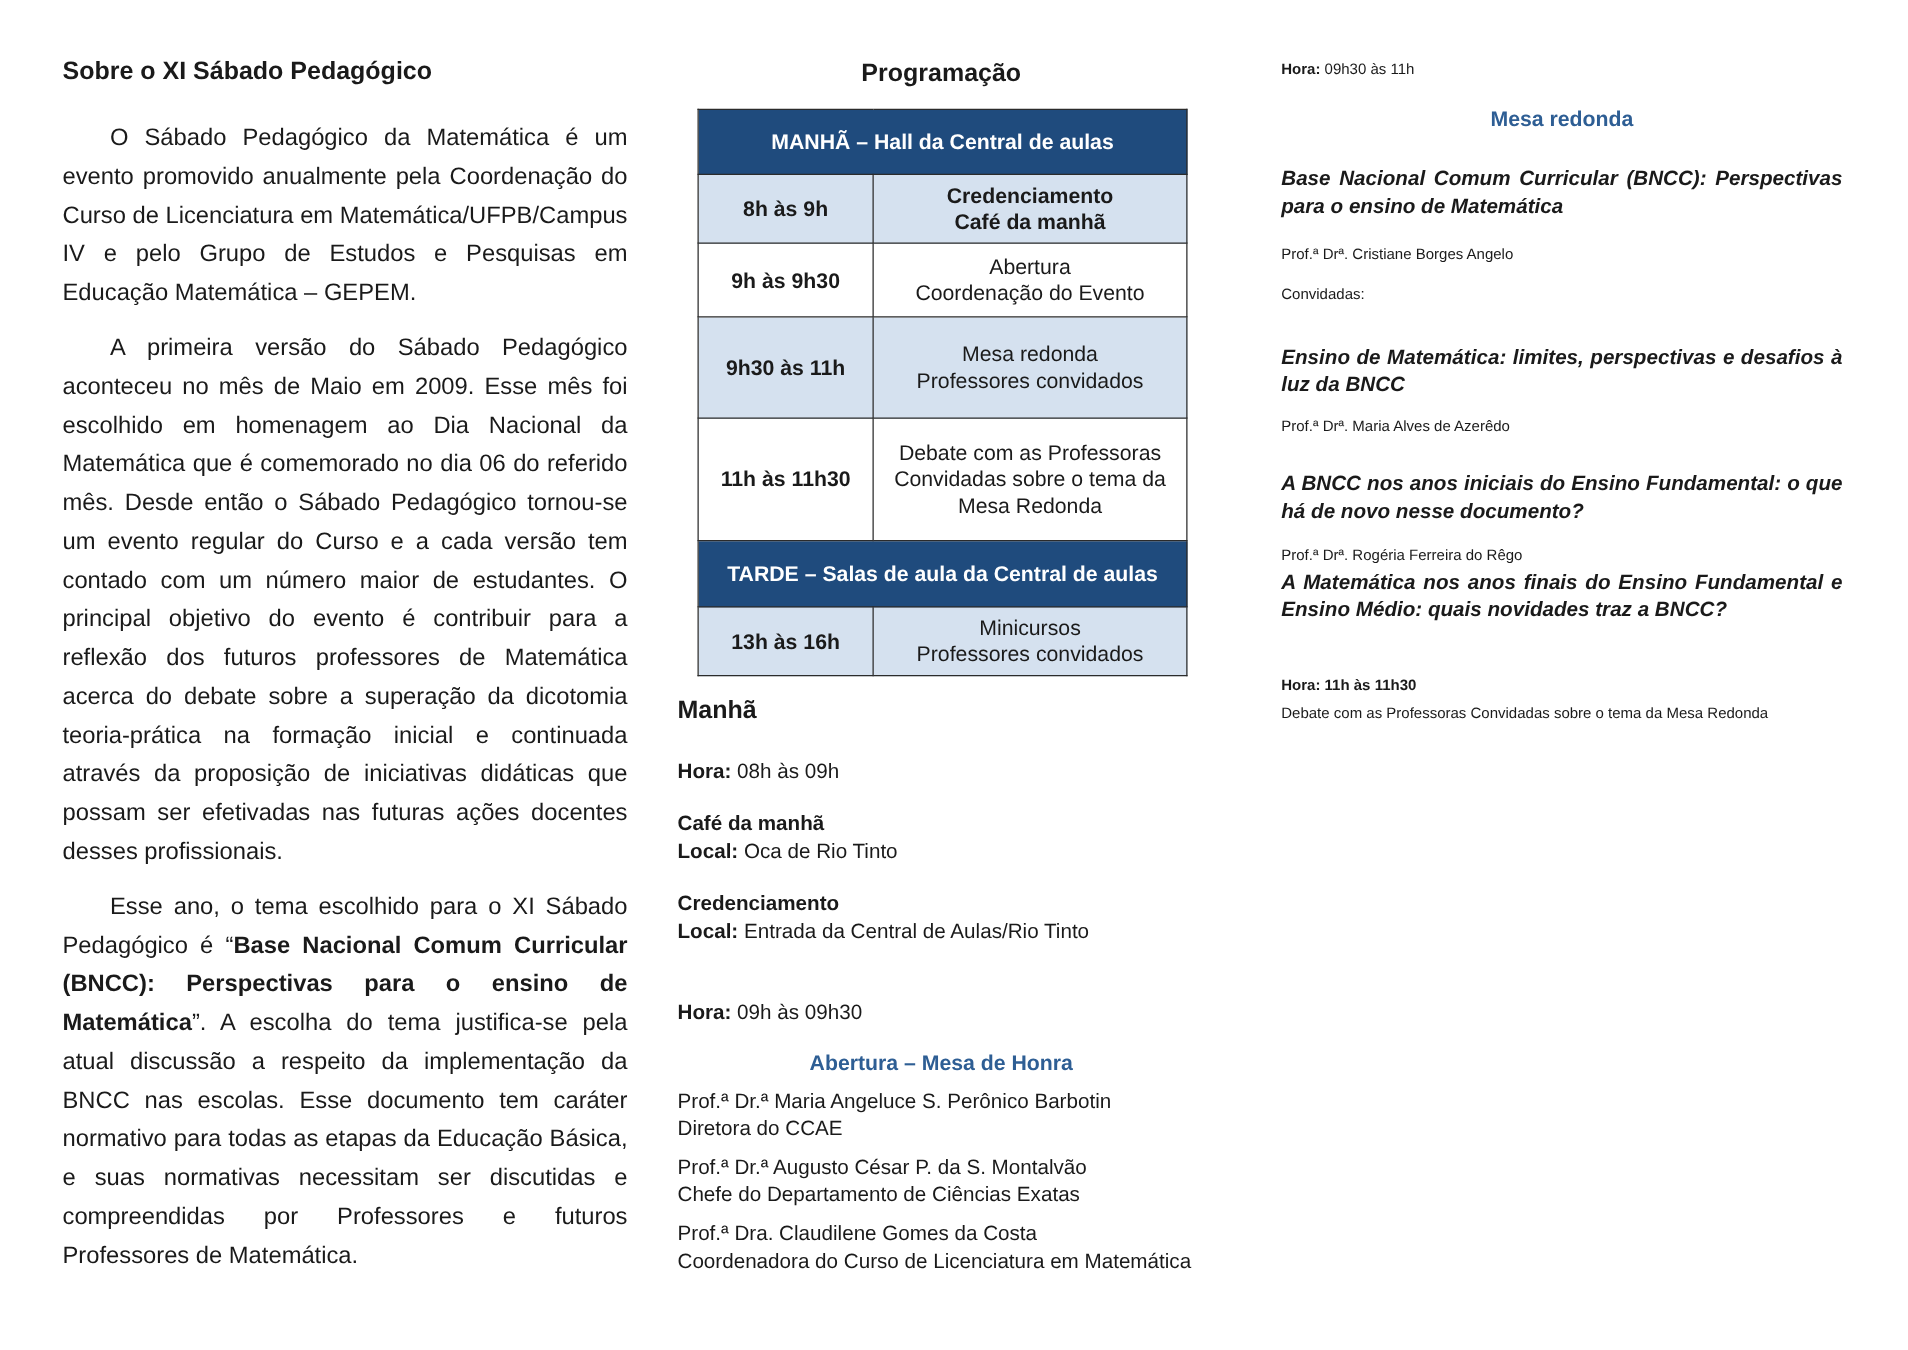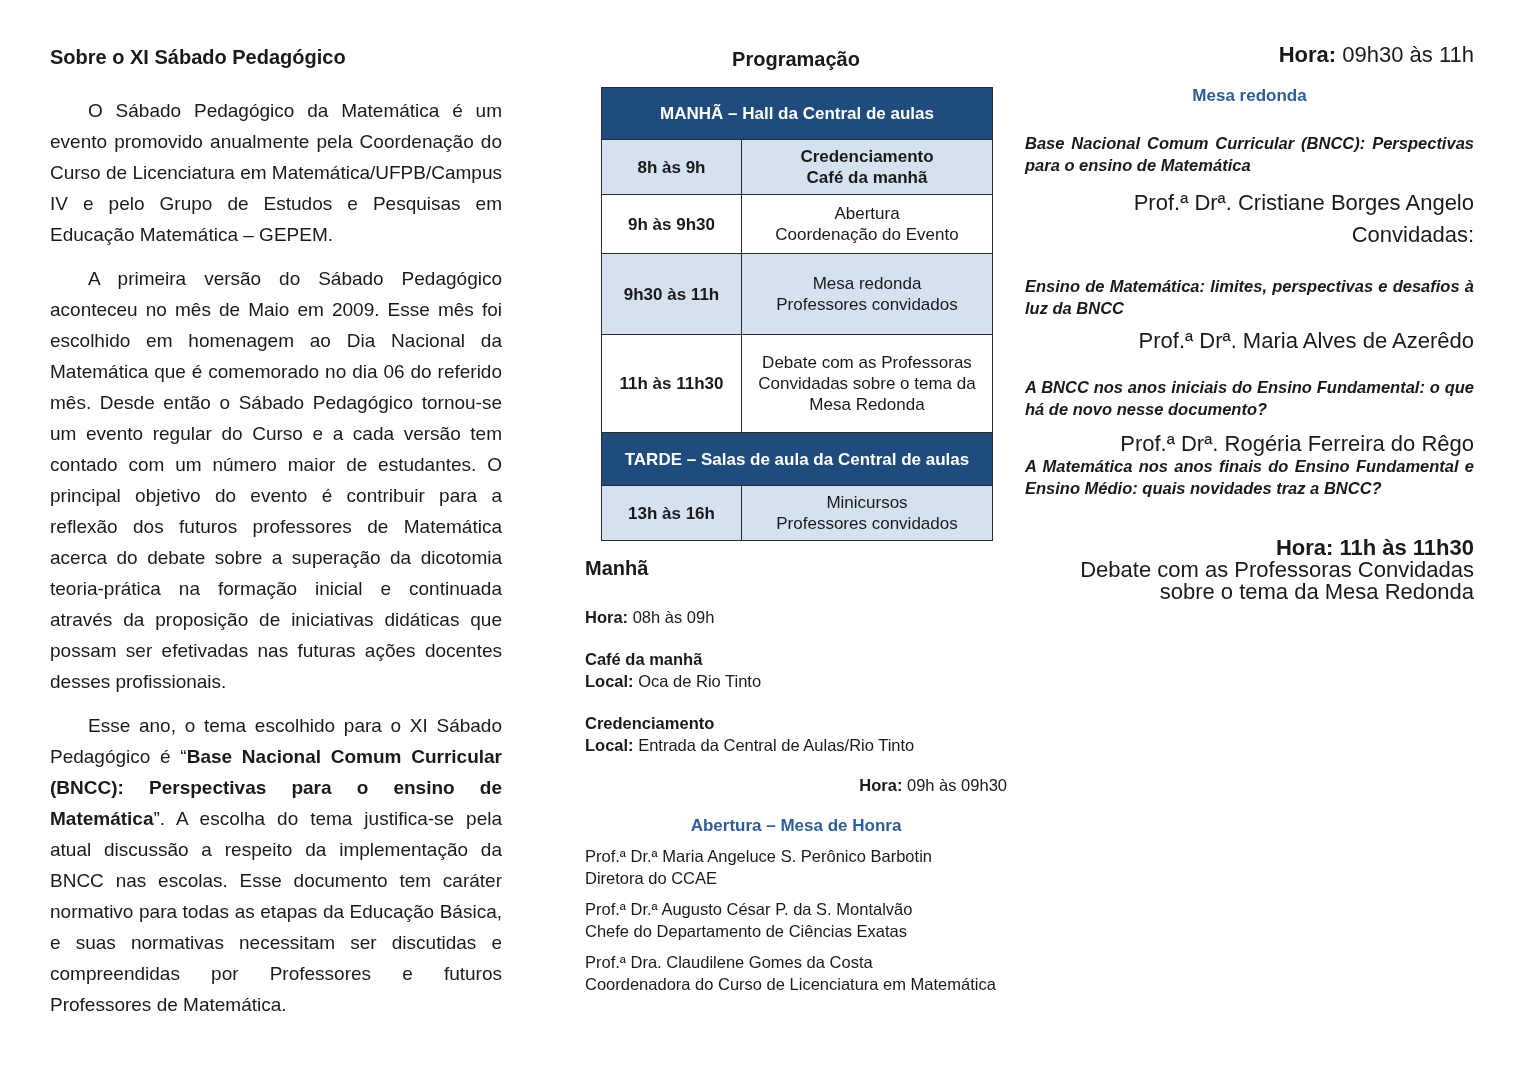--- a/index.html
+++ b/index.html
@@ -3,21 +3,21 @@
 <meta charset="utf-8">
 <style>
   html,body{margin:0;padding:0;}
   body{
     width:1526px;height:1080px;background:#ffffff;position:relative;overflow:hidden;
     font-family:"Liberation Sans",sans-serif;color:#1a1a1a;
     -webkit-font-smoothing:antialiased;
   }
   .col{position:absolute;}
   #col-left{left:50px;top:46px;width:452px;}
-  #col-mid{left:585px;top:44px;width:422px;}
+  #col-mid{left:542px;top:44px;width:422px;}
   #col-right{left:1025px;top:44px;width:449px;}
 
   
   .doc-title{font-size:20px;font-weight:bold;margin:0 0 26px 0;}
   .para{font-size:19px;line-height:31px;text-align:justify;text-indent:38px;margin:0 0 13px 0;}
   .para .b{font-weight:bold;}
 
   
   .prog-title{font-size:20px;font-weight:bold;text-align:center;margin:4px 0 16px 0;}
   table.program{border-collapse:collapse;table-layout:fixed;width:391px;margin-left:16px;}
@@ -40,25 +40,25 @@
   .sec-heading{font-size:20px;font-weight:bold;margin:16px 0 0 0;}
   .line{font-size:16.5px;line-height:22px;}
   .lbl{font-weight:bold;}
   .blue-heading{color:#2e5e94;font-weight:bold;font-size:17px;text-align:center;}
   .person{margin-top:10px;}
   .person .pname,.person .prole{font-size:16.5px;line-height:21.5px;}
   .prole-justify{text-align:justify;}
 
   
   .theme{font-weight:bold;font-style:italic;font-size:16.5px;line-height:22px;text-align:justify;}
-  .rline{font-size:22px;line-height:22px;text-align:right;}
+  .rline{font-size:12px;line-height:22px;}
   .mt10{margin-top:10px;} .mt11{margin-top:11px;} .mt13{margin-top:13px;}
   .mt16{margin-top:16px;} .mt20{margin-top:20px;} .mt22{}
   .mt24{margin-top:24px;} .mt26{margin-top:26px;} .mt28{margin-top:28px;}
-  .mt29{margin-top:29px;} .mt38{margin-top:38px;} .mt42{margin-top:18px;text-align:right;}
+  .mt29{margin-top:29px;} .mt38{margin-top:38px;} .mt42{margin-top:43px;}
   .mb0{margin-bottom:0;}
 </style>
 </head>
 <body>
 
 <div class="col" id="col-left">
   <div class="doc-title">Sobre o XI Sábado Pedagógico</div>
   <p class="para">O Sábado Pedagógico da Matemática é um evento promovido anualmente pela Coordenação do Curso de Licenciatura em Matemática/UFPB/Campus IV e pelo Grupo de Estudos e Pesquisas em Educação Matemática – GEPEM.</p>
   <p class="para">A primeira versão do Sábado Pedagógico aconteceu no mês de Maio em 2009. Esse mês foi escolhido em homenagem ao Dia Nacional da Matemática que é comemorado no dia 06 do referido mês. Desde então o Sábado Pedagógico tornou-se um evento regular do Curso e a cada versão tem contado com um número maior de estudantes. O principal objetivo do evento é contribuir para a reflexão dos futuros professores de Matemática acerca do debate sobre a superação da dicotomia teoria-prática na formação inicial e continuada através da proposição de iniciativas didáticas que possam ser efetivadas nas futuras ações docentes desses profissionais.</p>
   <p class="para mb0"><span>Esse ano, o tema escolhido para o XI Sábado Pedagógico é “</span><span class="b">Base Nacional Comum Curricular (BNCC): Perspectivas para o ensino de Matemática</span><span>”. A escolha do tema justifica-se pela atual discussão a respeito da implementação da BNCC nas escolas. Esse documento tem caráter normativo para todas as etapas da Educação Básica, e suas normativas necessitam ser discutidas e compreendidas por Professores e futuros Professores de Matemática.</span></p>

